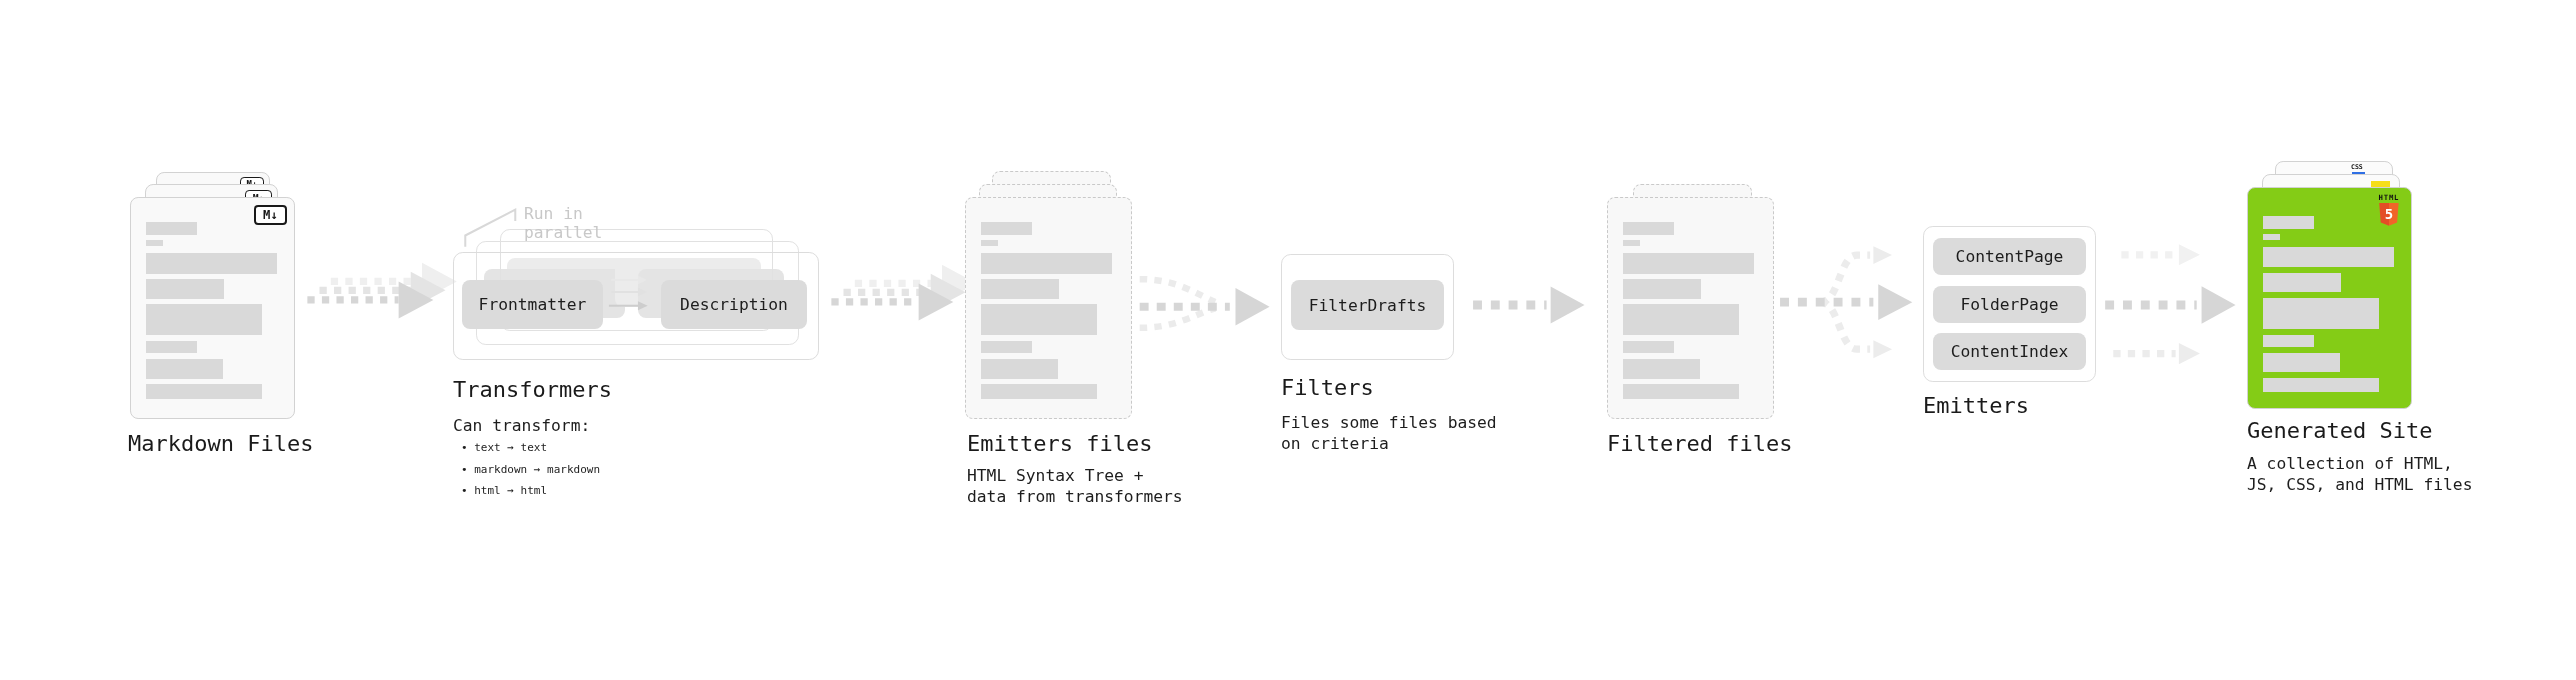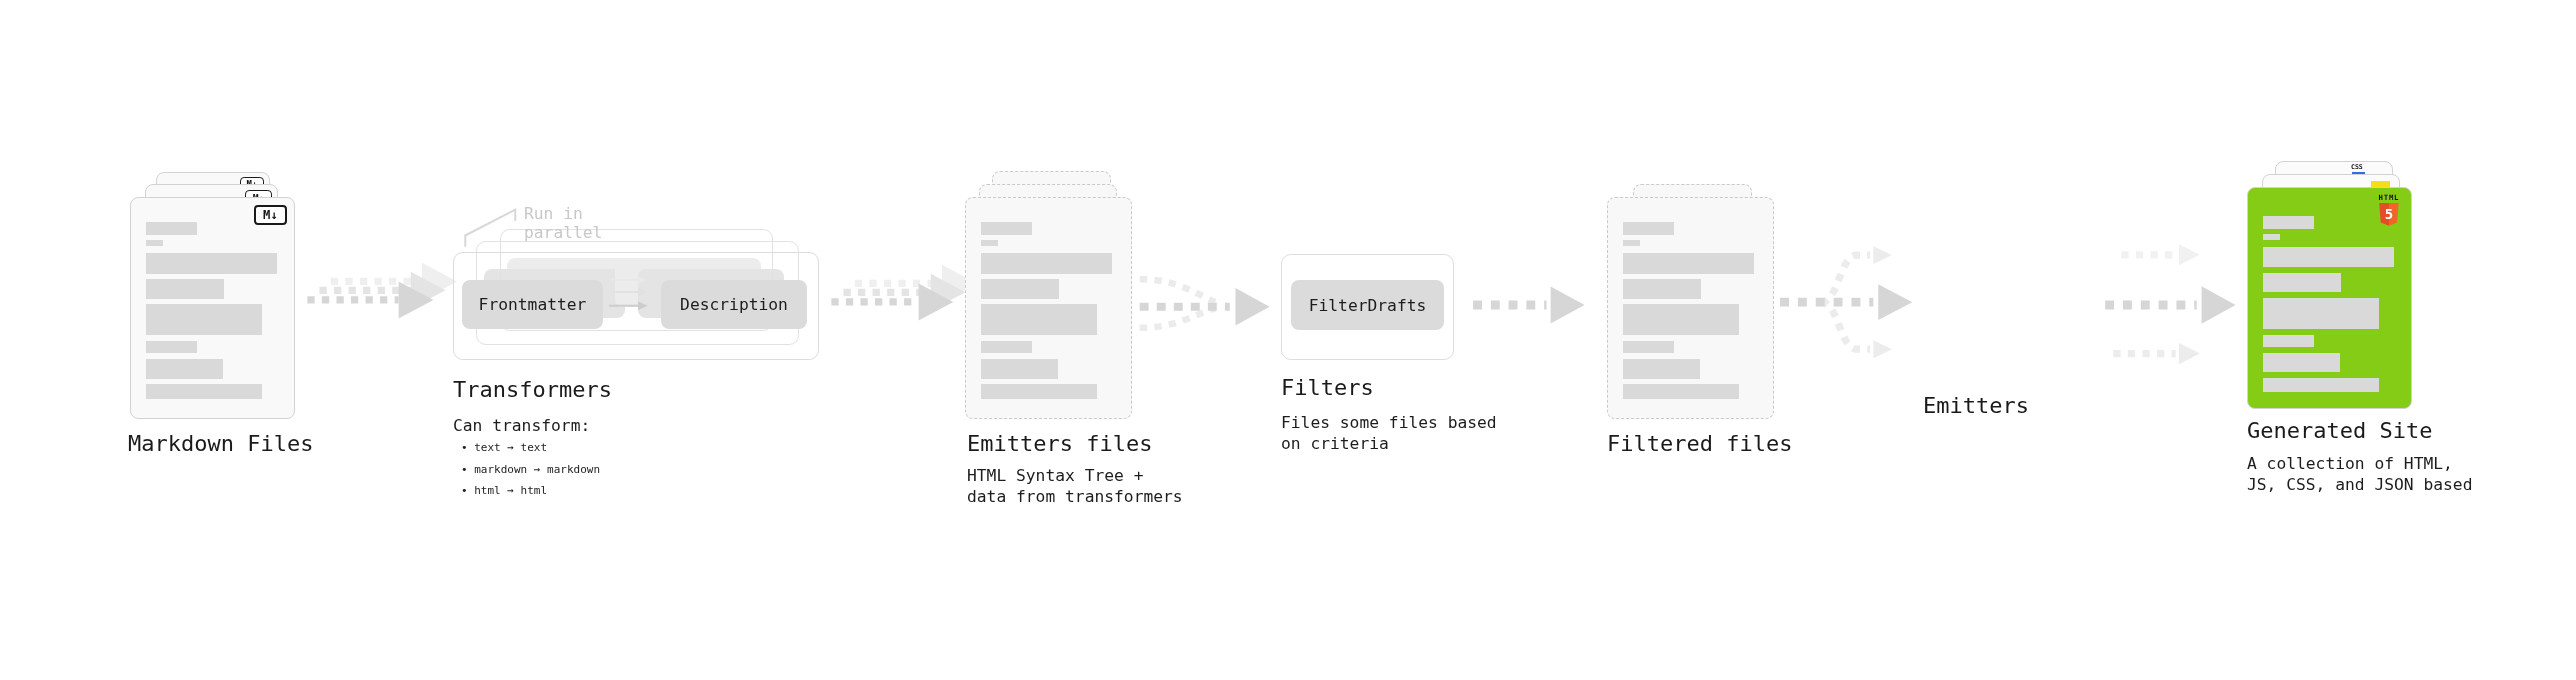--- a/index.html
+++ b/index.html
@@ -222,20 +222,25 @@
 
   <svg style="left:1776px;top:242px;" width="142" height="126" viewBox="0 0 175 155">
     <path d="M55,74 C78,74 78,16 100,16 L116,16" stroke="#ececec" stroke-width="9" stroke-dasharray="9 9" fill="none"></path>
     <polygon points="120,5 120,27 143,16" fill="#ececec"></polygon>
     <path d="M55,74 C78,74 78,132 100,132 L116,132" stroke="#ececec" stroke-width="9" stroke-dasharray="9 9" fill="none"></path>
     <polygon points="120,121 120,143 143,132" fill="#ececec"></polygon>
     <line x1="5" y1="74" x2="120" y2="74" stroke="#d6d6d6" stroke-width="11" stroke-dasharray="11 11"></line>
     <polygon points="126,52 126,96 168,74" fill="#d6d6d6"></polygon>
   </svg>
 
+  <div class="white-card" style="left:1923px;top:226px;width:173px;height:156px;">
+    <div class="pill front" style="top:11.4px;height:37px;">ContentPage</div>
+    <div class="pill front" style="top:59px;height:37px;">FolderPage</div>
+    <div class="pill front" style="top:106px;height:37px;">ContentIndex</div>
+  </div>
   <div class="stage-title" style="left:1923px;top:393px;text-align:right;">Emitters</div>
 
   <svg style="left:2101px;top:241px;" width="142" height="128" viewBox="0 0 175 158">
     <line x1="25" y1="17" x2="92" y2="17" stroke="#f1f1f1" stroke-width="9" stroke-dasharray="9 9"></line>
     <polygon points="96,4 96,30 122,17" fill="#f1f1f1"></polygon>
     <line x1="5" y1="79" x2="118" y2="79" stroke="#d6d6d6" stroke-width="11" stroke-dasharray="11 11"></line>
     <polygon points="124,56 124,102 166,79" fill="#d6d6d6"></polygon>
     <line x1="15" y1="139" x2="92" y2="139" stroke="#ececec" stroke-width="9" stroke-dasharray="9 9"></line>
     <polygon points="96,126 96,152 122,139" fill="#ececec"></polygon>
   </svg>
@@ -264,16 +269,16 @@
         <div class="bar b4"></div>
         <div class="bar b5"></div>
         <div class="bar b6"></div>
         <div class="bar b7"></div>
         <div class="bar b8"></div>
       </div>
     </div>
   </div>
   <div class="stage-title" style="left:2247px;top:418px;">Generated Site</div>
   <div class="stage-desc" style="left:2247px;top:453px;">A collection of HTML,
-JS, CSS, and JSON based</div>
+JS, CSS, and HTML files</div>
 
 </div>
 
 
 </body></html>

